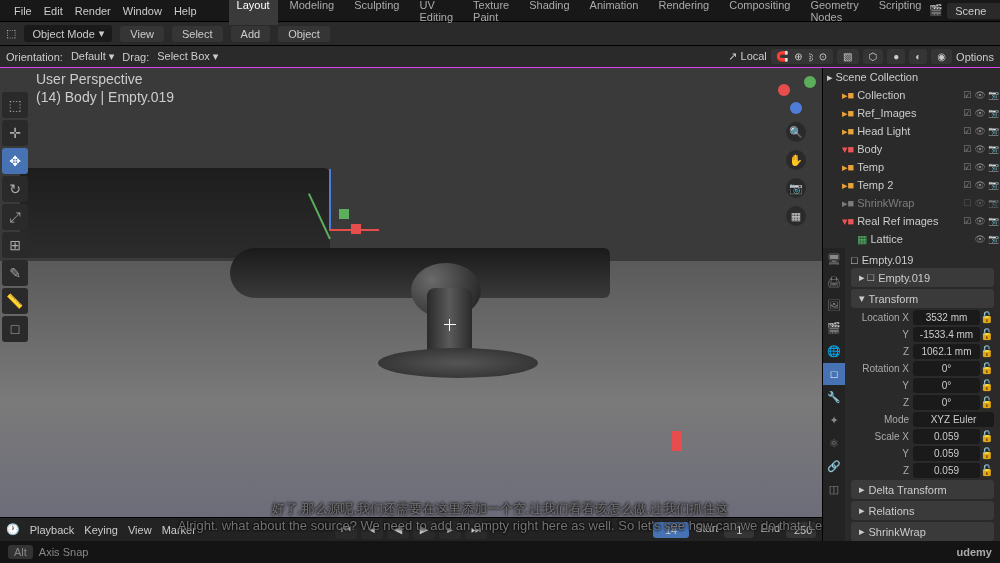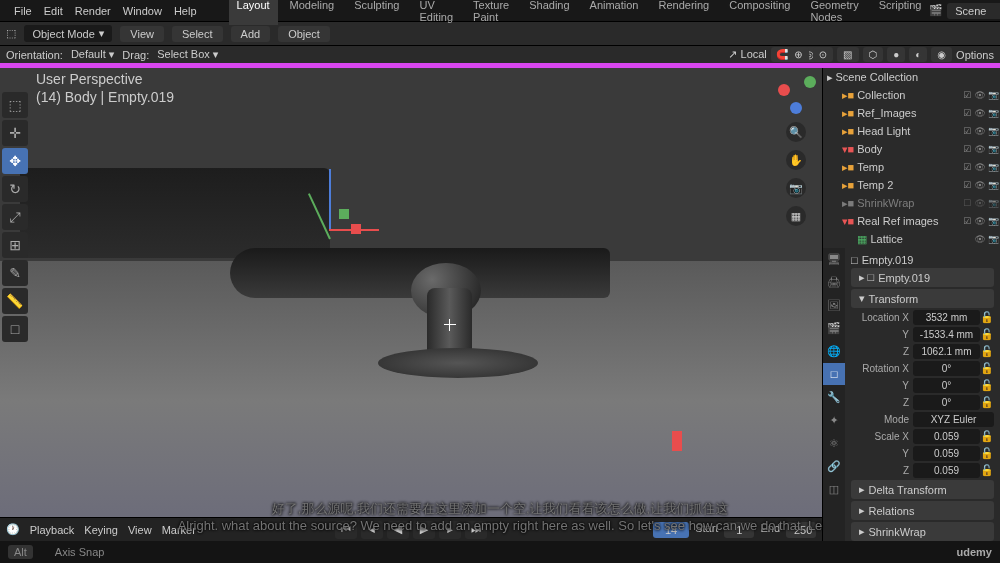--- a/index.html
+++ b/index.html
@@ -14,21 +14,21 @@
 .top-menu .ws-tab.active { background: #3a3a3a; color: #fff; border-radius: 3px 3px 0 0; }
 .top-menu .scene-area { margin-left: auto; display: flex; align-items: center; gap: 4px; }
 .top-menu .scene-field { background: #2a2a2a; padding: 2px 8px; border-radius: 3px; width: 70px; }
 
 
 .editor-header { background: #2a2a2a; height: 24px; display: flex; align-items: center; padding: 0 6px; border-bottom: 1px solid #000; gap: 8px; }
 .editor-header .hdr-btn { background: #353535; padding: 2px 10px; border-radius: 3px; cursor: pointer; }
 .editor-header .hdr-dropdown { background: #1a1a1a; padding: 2px 8px; border-radius: 3px; cursor: pointer; display: inline-flex; align-items: center; gap: 4px; }
 
 
-.sub-header { background: #2a2a2a; height: 22px; display: flex; align-items: center; padding: 0 6px; border-bottom: 5px solid #d946ef; gap: 8px; position: relative; }
+.sub-header { background: #2a2a2a; height: 22px; display: flex; align-items: center; padding: 0 6px; border-bottom: 1px solid #d946ef; gap: 8px; position: relative; }
 .sub-header .right-cluster { position: absolute; right: 180px; display: flex; gap: 4px; align-items: center; }
 .sub-header .right-cluster2 { position: absolute; right: 6px; display: flex; gap: 4px; align-items: center; }
 .sm-btn { background: #353535; padding: 2px 6px; border-radius: 3px; cursor: pointer; font-size: 10px; }
 
 
 .main-area { display: flex; height: calc(100% - 68px - 22px); }
 .viewport-panel { flex: 1; position: relative; background: linear-gradient(180deg, #3d3d3d 0%, #4a4a4a 100%); }
 .left-toolbar { position: absolute; left: 2px; top: 24px; width: 28px; display: flex; flex-direction: column; gap: 2px; }
 .tb-btn { width: 26px; height: 26px; background: #2a2a2a; border-radius: 3px; display: flex; align-items: center; justify-content: center; cursor: pointer; color: #aaa; font-size: 14px; }
 .tb-btn.active { background: #4772b3; color: #fff; }
@@ -64,21 +64,21 @@
 .prop-row .lock { width: 14px; color: #888; text-align: center; }
 
 
 .timeline-bar { position: absolute; bottom: 22px; left: 0; right: 178px; height: 24px; background: #232323; display: flex; align-items: center; padding: 0 6px; gap: 10px; border-top: 1px solid #000; }
 .playback-btns { display: flex; gap: 4px; position: absolute; left: 50%; transform: translateX(-50%); }
 .pb-btn { width: 22px; height: 18px; background: #2a2a2a; border-radius: 3px; display: flex; align-items: center; justify-content: center; cursor: pointer; }
 .frame-field { background: #4772b3; padding: 2px 12px; border-radius: 3px; }
 .fr-field { background: #353535; padding: 2px 8px; border-radius: 3px; width: 30px; text-align: center; }
 
 
-.status-bar { position: absolute; bottom: 0; left: 0; right: 0; height: 22px; background: #141414; display: flex; align-items: center; padding: 0 8px; color: #888; gap: 16px; }
+.status-bar { position: absolute; bottom: 0; left: 0; right: 0; height: 22px; background: #141414; display: flex; align-items: center; padding: 0 8px; color: #888; }
 .status-bar .right { margin-left: auto; color: #aaa; font-weight: bold; }
 
 
 .subtitle { position: absolute; bottom: 30px; left: 50%; transform: translateX(-50%); text-align: center; color: #737373; font-size: 13px; text-shadow: 0 0 3px #000, 0 0 3px #000; width: 90%; pointer-events: none; }
 .subtitle .cn { display: block; }
 .subtitle .en { display: block; }
 
 
 .crosshair { position: absolute; left: 54%; top: 53%; width: 12px; height: 12px; }
 .crosshair::before, .crosshair::after { content: ''; position: absolute; background: #fff; }

